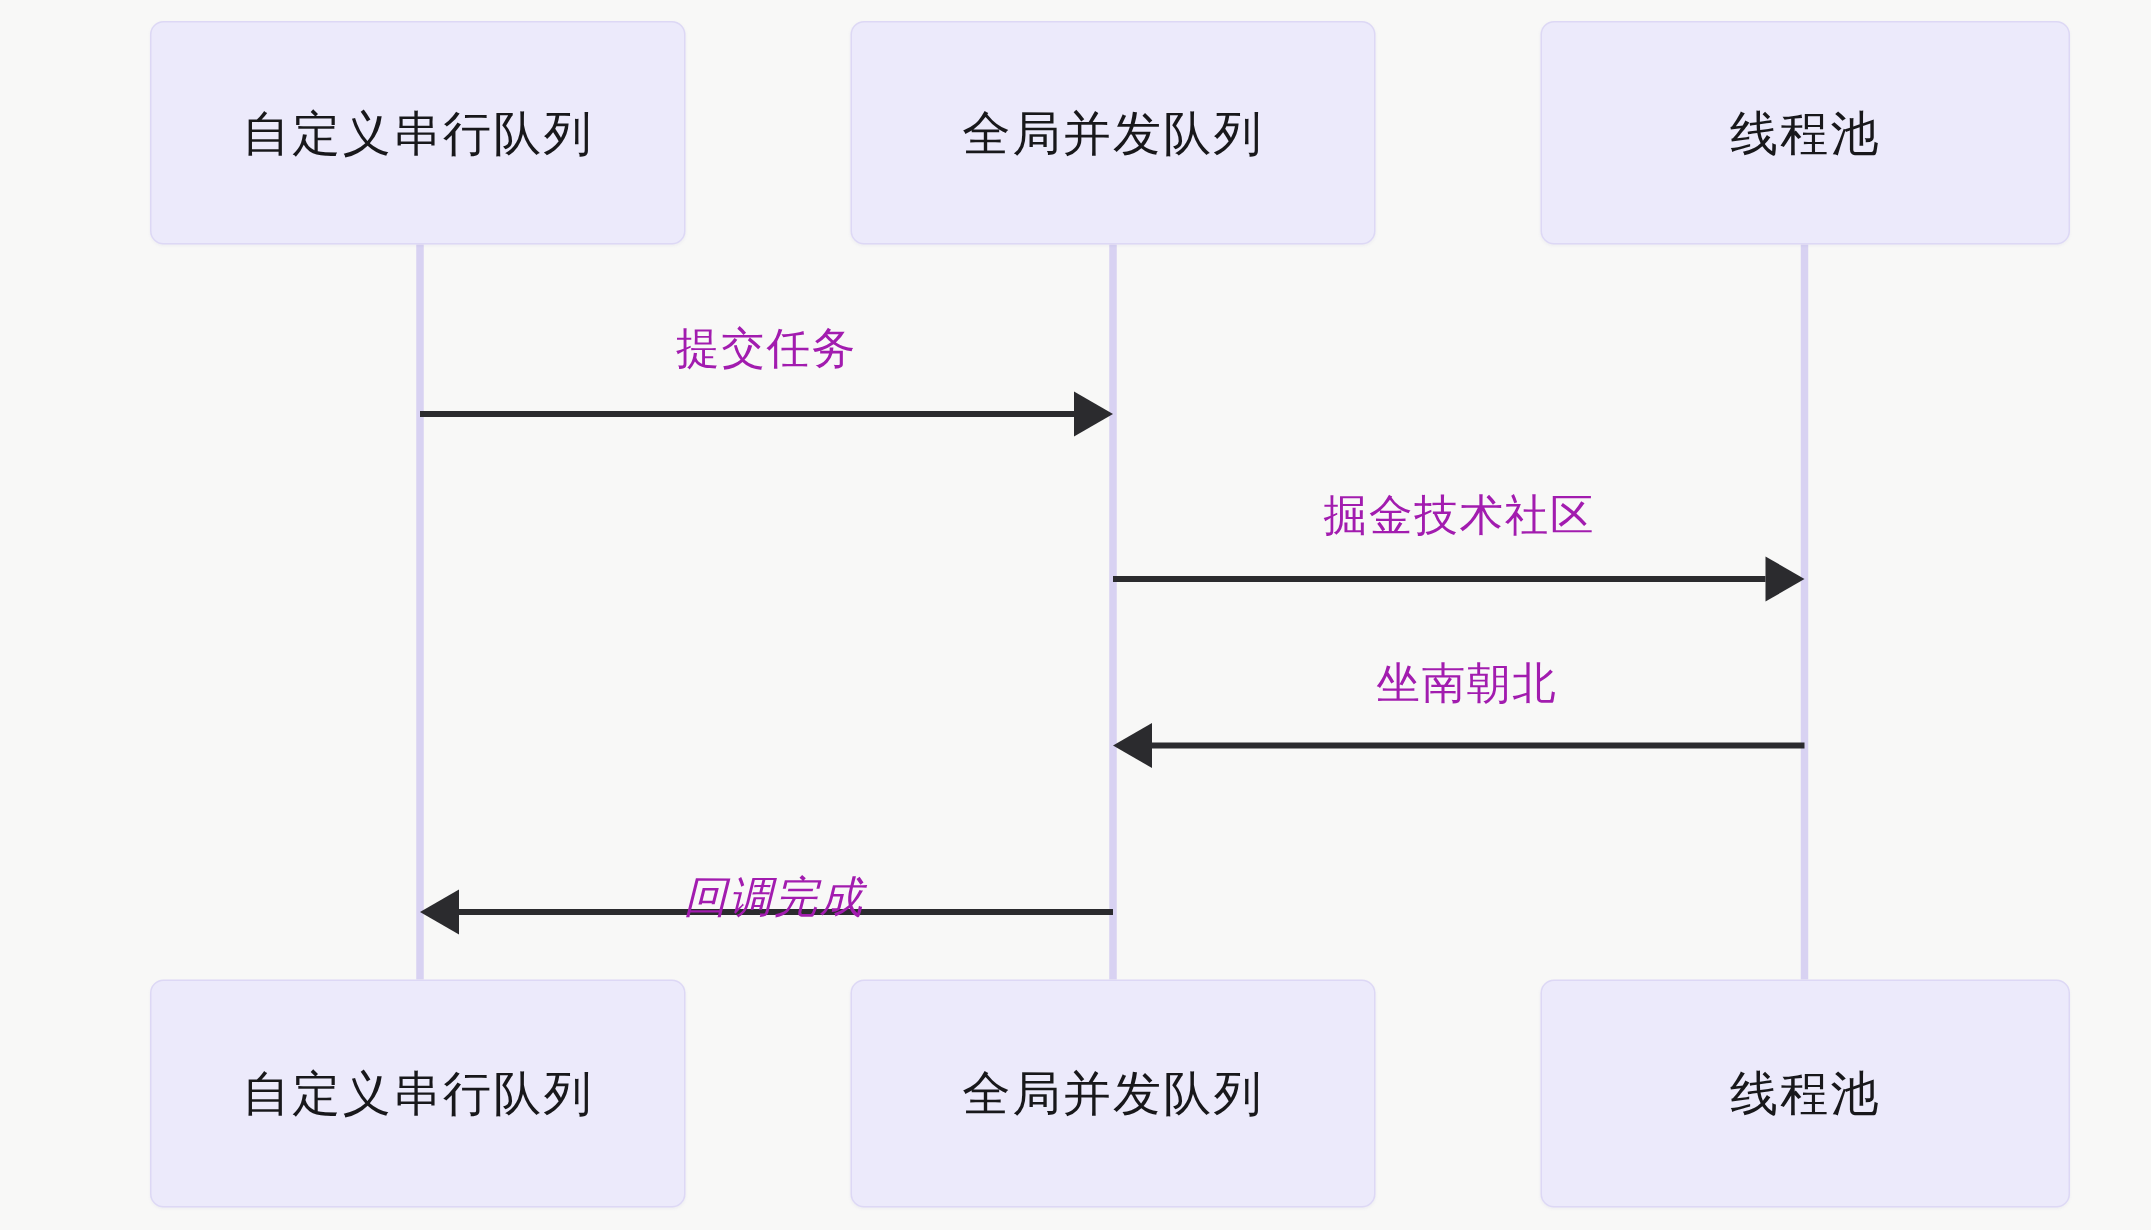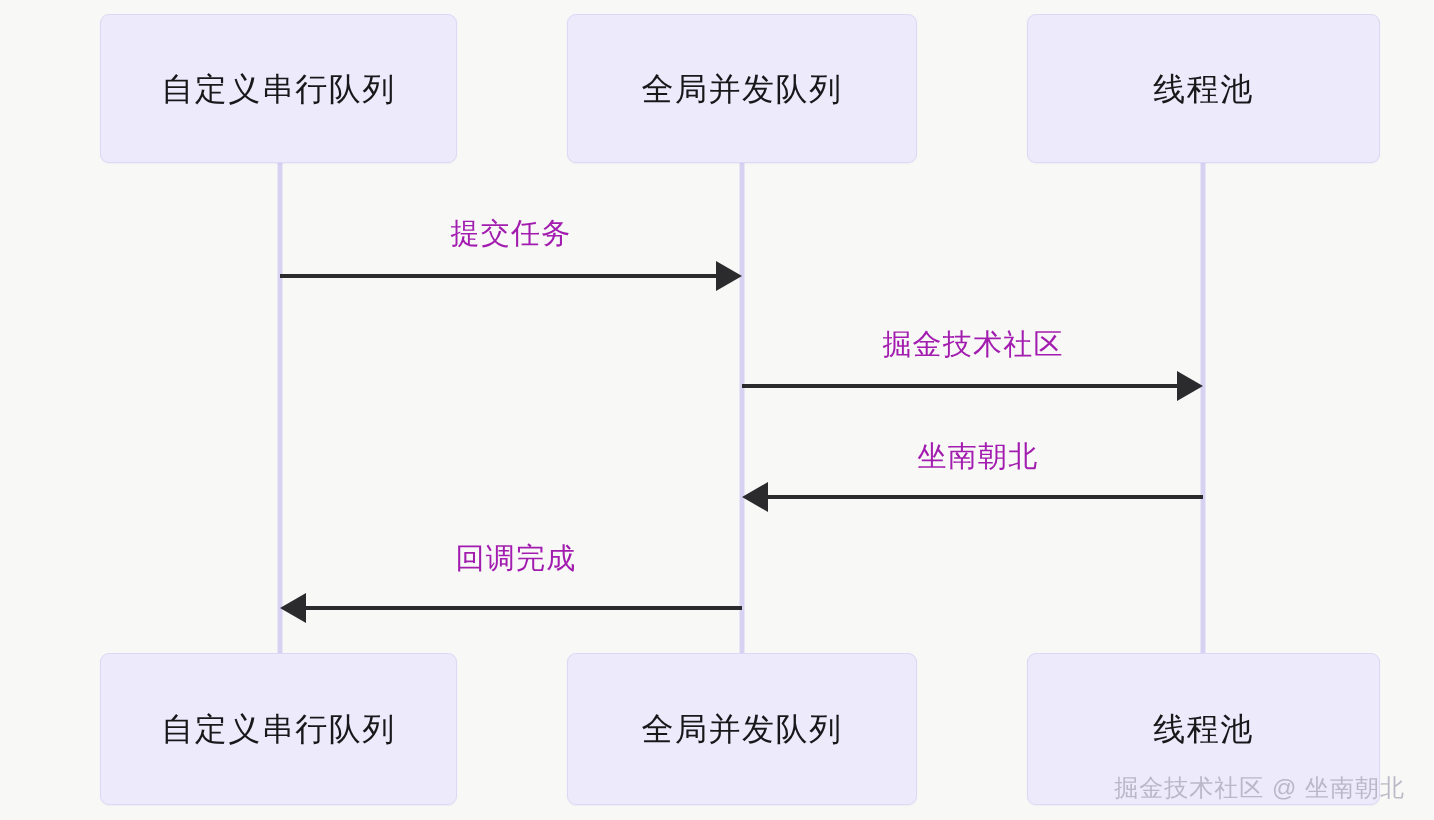--- a/index.html
+++ b/index.html
@@ -111,17 +111,16 @@
         <span class="actor-label">全局并发队列</span>
       </div>
       <div class="actor-box" style="left: 1027px; top: 653px; width: 353px; height: 152px;">
         <span class="actor-label">线程池</span>
       </div>
     </div>
   <div id="message-labels">
       <div class="msg-label" style="left: 511px; top: 219px;">提交任务</div>
       <div class="msg-label" style="left: 973px; top: 330px;">掘金技术社区</div>
       <div class="msg-label" style="left: 978px; top: 442px;">坐南朝北</div>
-      <div class="msg-label" style="left: 516px; top: 544px;">回调完成</div>
+      <div class="msg-label" style="left: 516px; top: 585px; font-style: italic;">回调完成</div>
     </div>
 
-  <div class="watermark">掘金技术社区 @ 坐南朝北</div>
 </div>
 
 </body></html>

